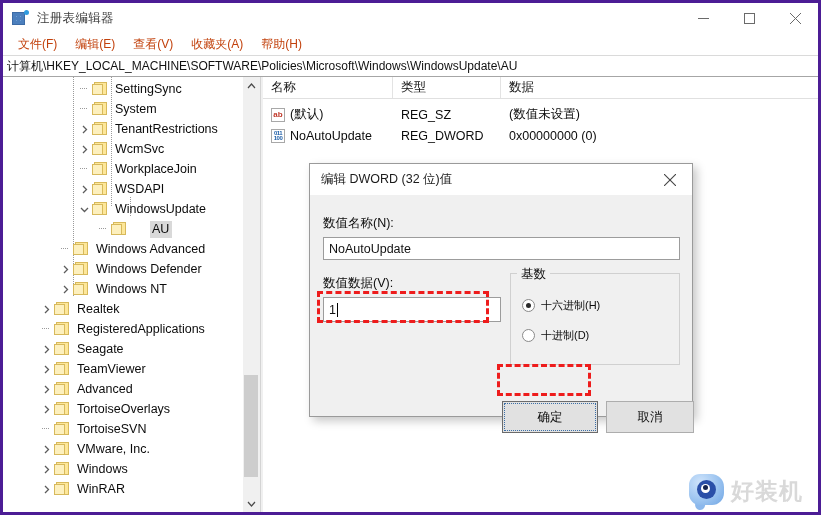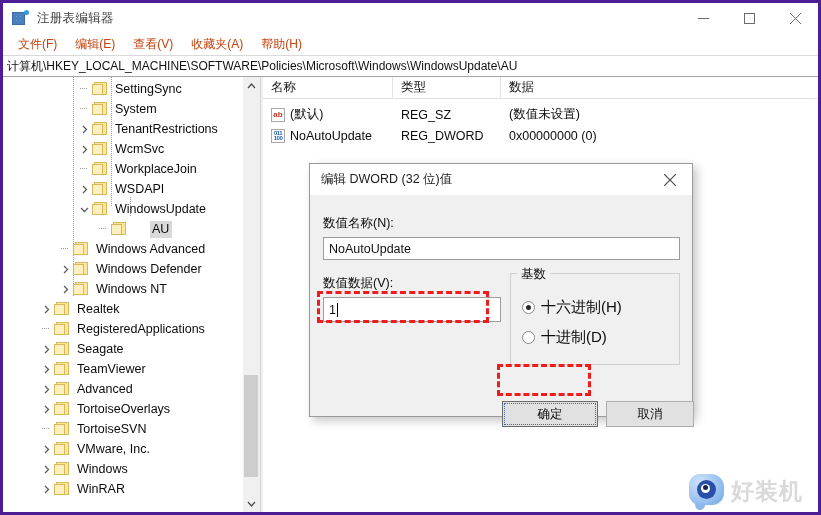--- a/index.html
+++ b/index.html
@@ -380,21 +380,21 @@
     position: absolute;
     background: #f0f0f0;
     padding: 0 4px;
     font-size: 12.5px;
     color: #0c0c0c;
   }
   .radio {
     position: absolute;
     display: flex;
     align-items: center;
-    font-size: 15px;
+    font-size: 11px;
     color: #0c0c0c;
   }
   .radio .dotring {
     width: 13px; height: 13px;
     border-radius: 50%;
     border: 1px solid #8a8a8a;
     background: #ffffff;
     margin-right: 6px;
     position: relative;
     box-sizing: border-box;
@@ -403,21 +403,21 @@
   .radio.on .dotring::after {
     content: "";
     position: absolute;
     left: 3px; top: 3px;
     width: 5px; height: 5px;
     border-radius: 50%;
     background: #2b2b2b;
   }
   .btn {
     position: absolute;
-    height: 26px;
+    height: 32px;
     background: #e1e1e1;
     border: 1px solid #adadad;
     box-sizing: border-box;
     font-size: 12.5px;
     color: #0c0c0c;
     display: flex;
     align-items: center;
     justify-content: center;
   }
   .btn.focused {

